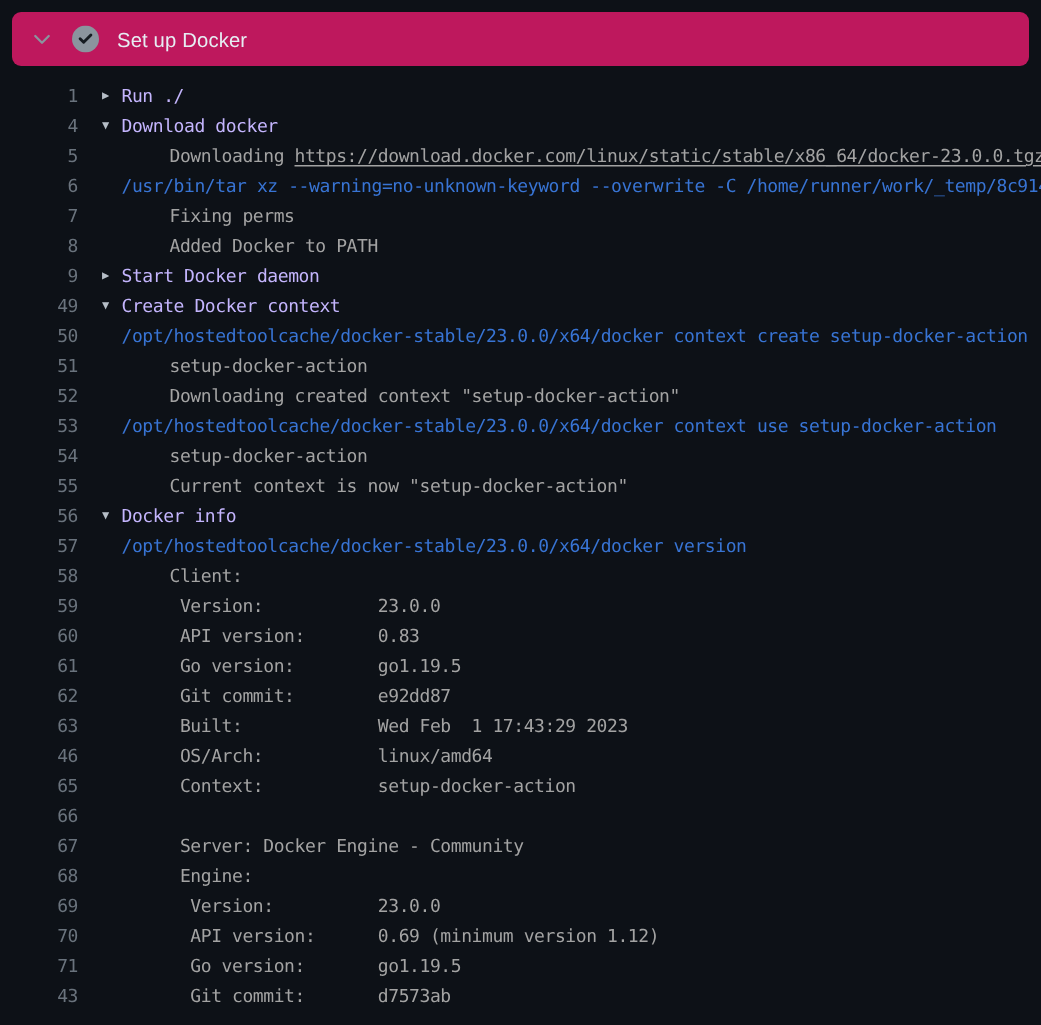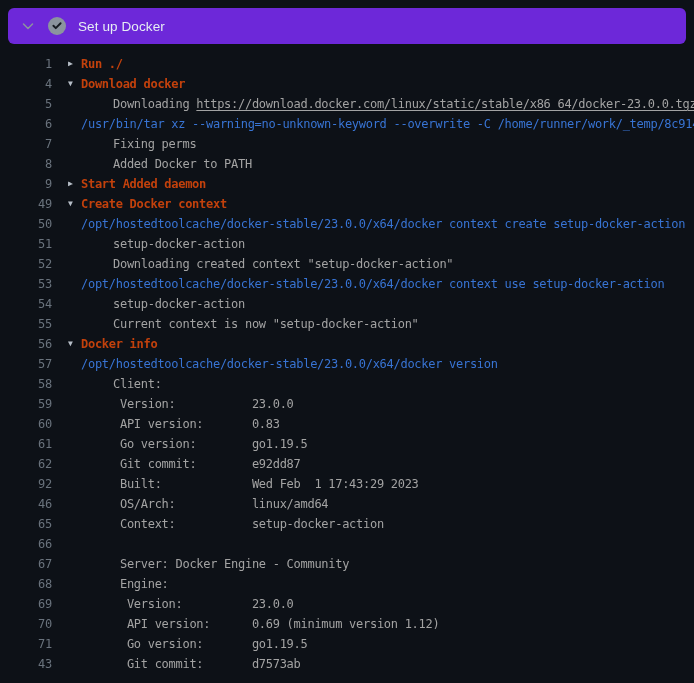--- a/index.html
+++ b/index.html
@@ -6,21 +6,21 @@
   html, body {
     width: 694px; height: 683px;
     background: #0d1117;
     overflow: hidden;
     font-family: "Liberation Sans", sans-serif;
   }
   
   .step-header {
     margin: 8px 8px 0 8px;
     height: 36px;
-    background: #6d28d9;
+    background: #be185d;
     border-radius: 6px;
     display: flex;
     align-items: center;
     padding-left: 12px;
     cursor: pointer;
   }
   .chev { width: 16px; height: 16px; flex: none; display: block; }
   .status-icon { width: 18px; height: 18px; flex: none; margin-left: 12px; display: block; }
   .step-title {
     margin-left: 12px;
@@ -46,21 +46,21 @@
   }
   .marker {
     width: 13px; flex: none;
     margin-left: 16px;
     font-size: 8px;
     line-height: 20px;
     color: #b6bec7;
   }
   .text { white-space: pre; overflow: hidden; flex: 1 1 auto; }
   .t-plain   { color: #a3a3a3; padding-left: 32px; }
-  .t-group   { color: #c2410c; cursor: pointer; font-weight: bold; }
+  .t-group   { color: #c4b5fd; cursor: pointer; }
   .t-command { color: #3874d4; }
   .seg-link  { text-decoration: underline; text-underline-offset: 2px; }
 </style>
 </head>
 <body>
 
 <div class="step-header">
   <svg class="chev" viewBox="0 0 16 16">
     <path d="M3.5 6 L8 10.5 L12.5 6" stroke="#8b949e" stroke-width="1.5" fill="none" stroke-linecap="round" stroke-linejoin="round"></path>
   </svg>
@@ -98,21 +98,21 @@
     <span class="text t-plain"><span>Fixing perms</span></span>
   </div>
     <div class="row">
     <span class="num">8</span>
     <span class="marker"></span>
     <span class="text t-plain"><span>Added Docker to PATH</span></span>
   </div>
     <div class="row">
     <span class="num">9</span>
     <span class="marker">▶</span>
-    <span class="text t-group"><span>Start Added daemon</span></span>
+    <span class="text t-group"><span>Start Docker daemon</span></span>
   </div>
     <div class="row">
     <span class="num">49</span>
     <span class="marker">▼</span>
     <span class="text t-group"><span>Create Docker context</span></span>
   </div>
     <div class="row">
     <span class="num">50</span>
     <span class="marker"></span>
     <span class="text t-command"><span>/opt/hostedtoolcache/docker-stable/23.0.0/x64/docker context create setup-docker-action</span></span>
@@ -171,21 +171,21 @@
     <span class="num">61</span>
     <span class="marker"></span>
     <span class="text t-plain"><span> Go version:        go1.19.5</span></span>
   </div>
     <div class="row">
     <span class="num">62</span>
     <span class="marker"></span>
     <span class="text t-plain"><span> Git commit:        e92dd87</span></span>
   </div>
     <div class="row">
-    <span class="num">92</span>
+    <span class="num">63</span>
     <span class="marker"></span>
     <span class="text t-plain"><span> Built:             Wed Feb  1 17:43:29 2023</span></span>
   </div>
     <div class="row">
     <span class="num">46</span>
     <span class="marker"></span>
     <span class="text t-plain"><span> OS/Arch:           linux/amd64</span></span>
   </div>
     <div class="row">
     <span class="num">65</span>

